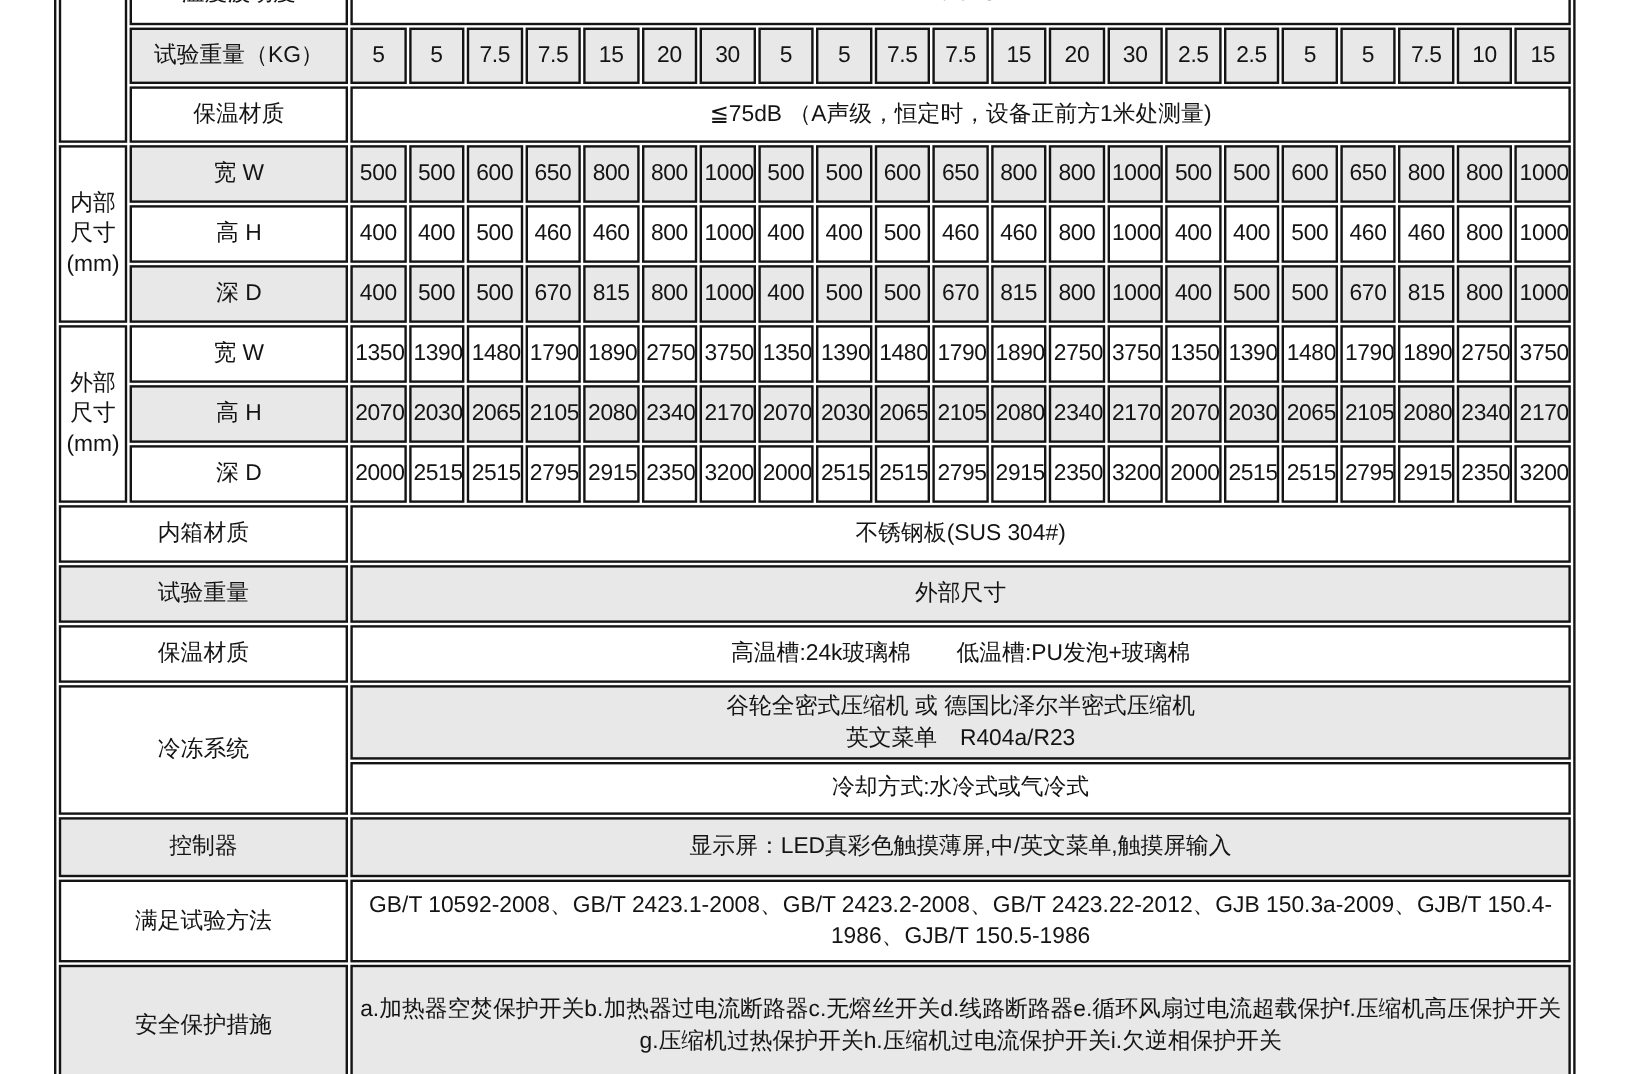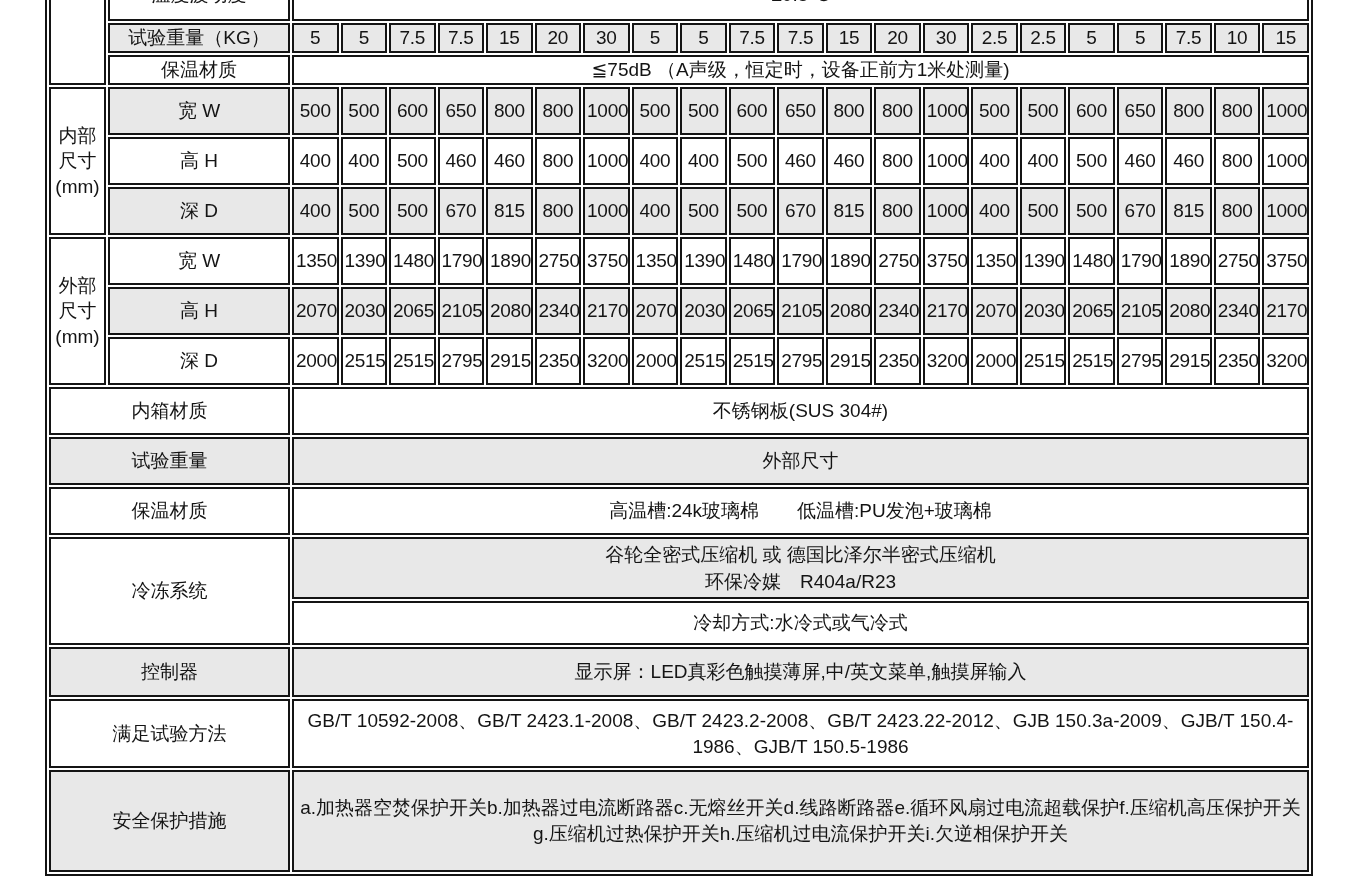--- a/index.html
+++ b/index.html
@@ -37,21 +37,21 @@
     overflow: hidden;
   }
   tr.gray > td { background: #e8e8e8; }
   td.white-cell { background: #ffffff !important; margin-top: 28px; }
   td.num { font-size: 18px; padding: 0; letter-spacing: -0.3px; }
   td.label-cell { font-size: 19px; }
   td.group-cell { font-size: 19px; line-height: 1.35; padding: 0 3px; }
 
   
   tr.r-temp  > td { height: 52px; }
-  tr.r-std   > td { height: 30px; }
+  tr.r-std   > td { height: 47px; }
   tr.r-dim   > td { height: 48px; }
   tr.r-refa  > td { height: 62px; }
   tr.r-refb  > td { height: 44px; }
   tr.r-ctrl  > td { height: 50px; }
   tr.r-meth  > td { height: 69px; }
   tr.r-safe  > td { height: 102px; }
 
   td.wide-val { padding: 0 10px; }
   td.methods-val { line-height: 26px; padding: 0 8px; }
   td.safety-val { line-height: 27px; padding: 0 6px; }
@@ -263,21 +263,21 @@
       </tr>
       <tr class="r-dim">
         <td colspan="2" class="label-cell">保温材质</td>
         <td colspan="21" class="wide-val">高温槽:24k玻璃棉　　低温槽:PU发泡+玻璃棉</td>
       </tr>
 
       <tr class="r-refa gray">
         <td colspan="2" rowspan="2" class="label-cell white-cell">冷冻系统</td>
         <td colspan="21" class="wide-val">
           <div class="ref-line">谷轮全密式压缩机 或 德国比泽尔半密式压缩机</div>
-          <div class="ref-line">环保冷媒　R404a/R23</div>
+          <div class="ref-line">英文菜单　R404a/R23</div>
         </td>
       </tr>
       <tr class="r-refb">
         <td colspan="21" class="wide-val">冷却方式:水冷式或气冷式</td>
       </tr>
 
       <tr class="r-ctrl gray">
         <td colspan="2" class="label-cell">控制器</td>
         <td colspan="21" class="wide-val">显示屏：LED真彩色触摸薄屏,中/英文菜单,触摸屏输入</td>
       </tr>

